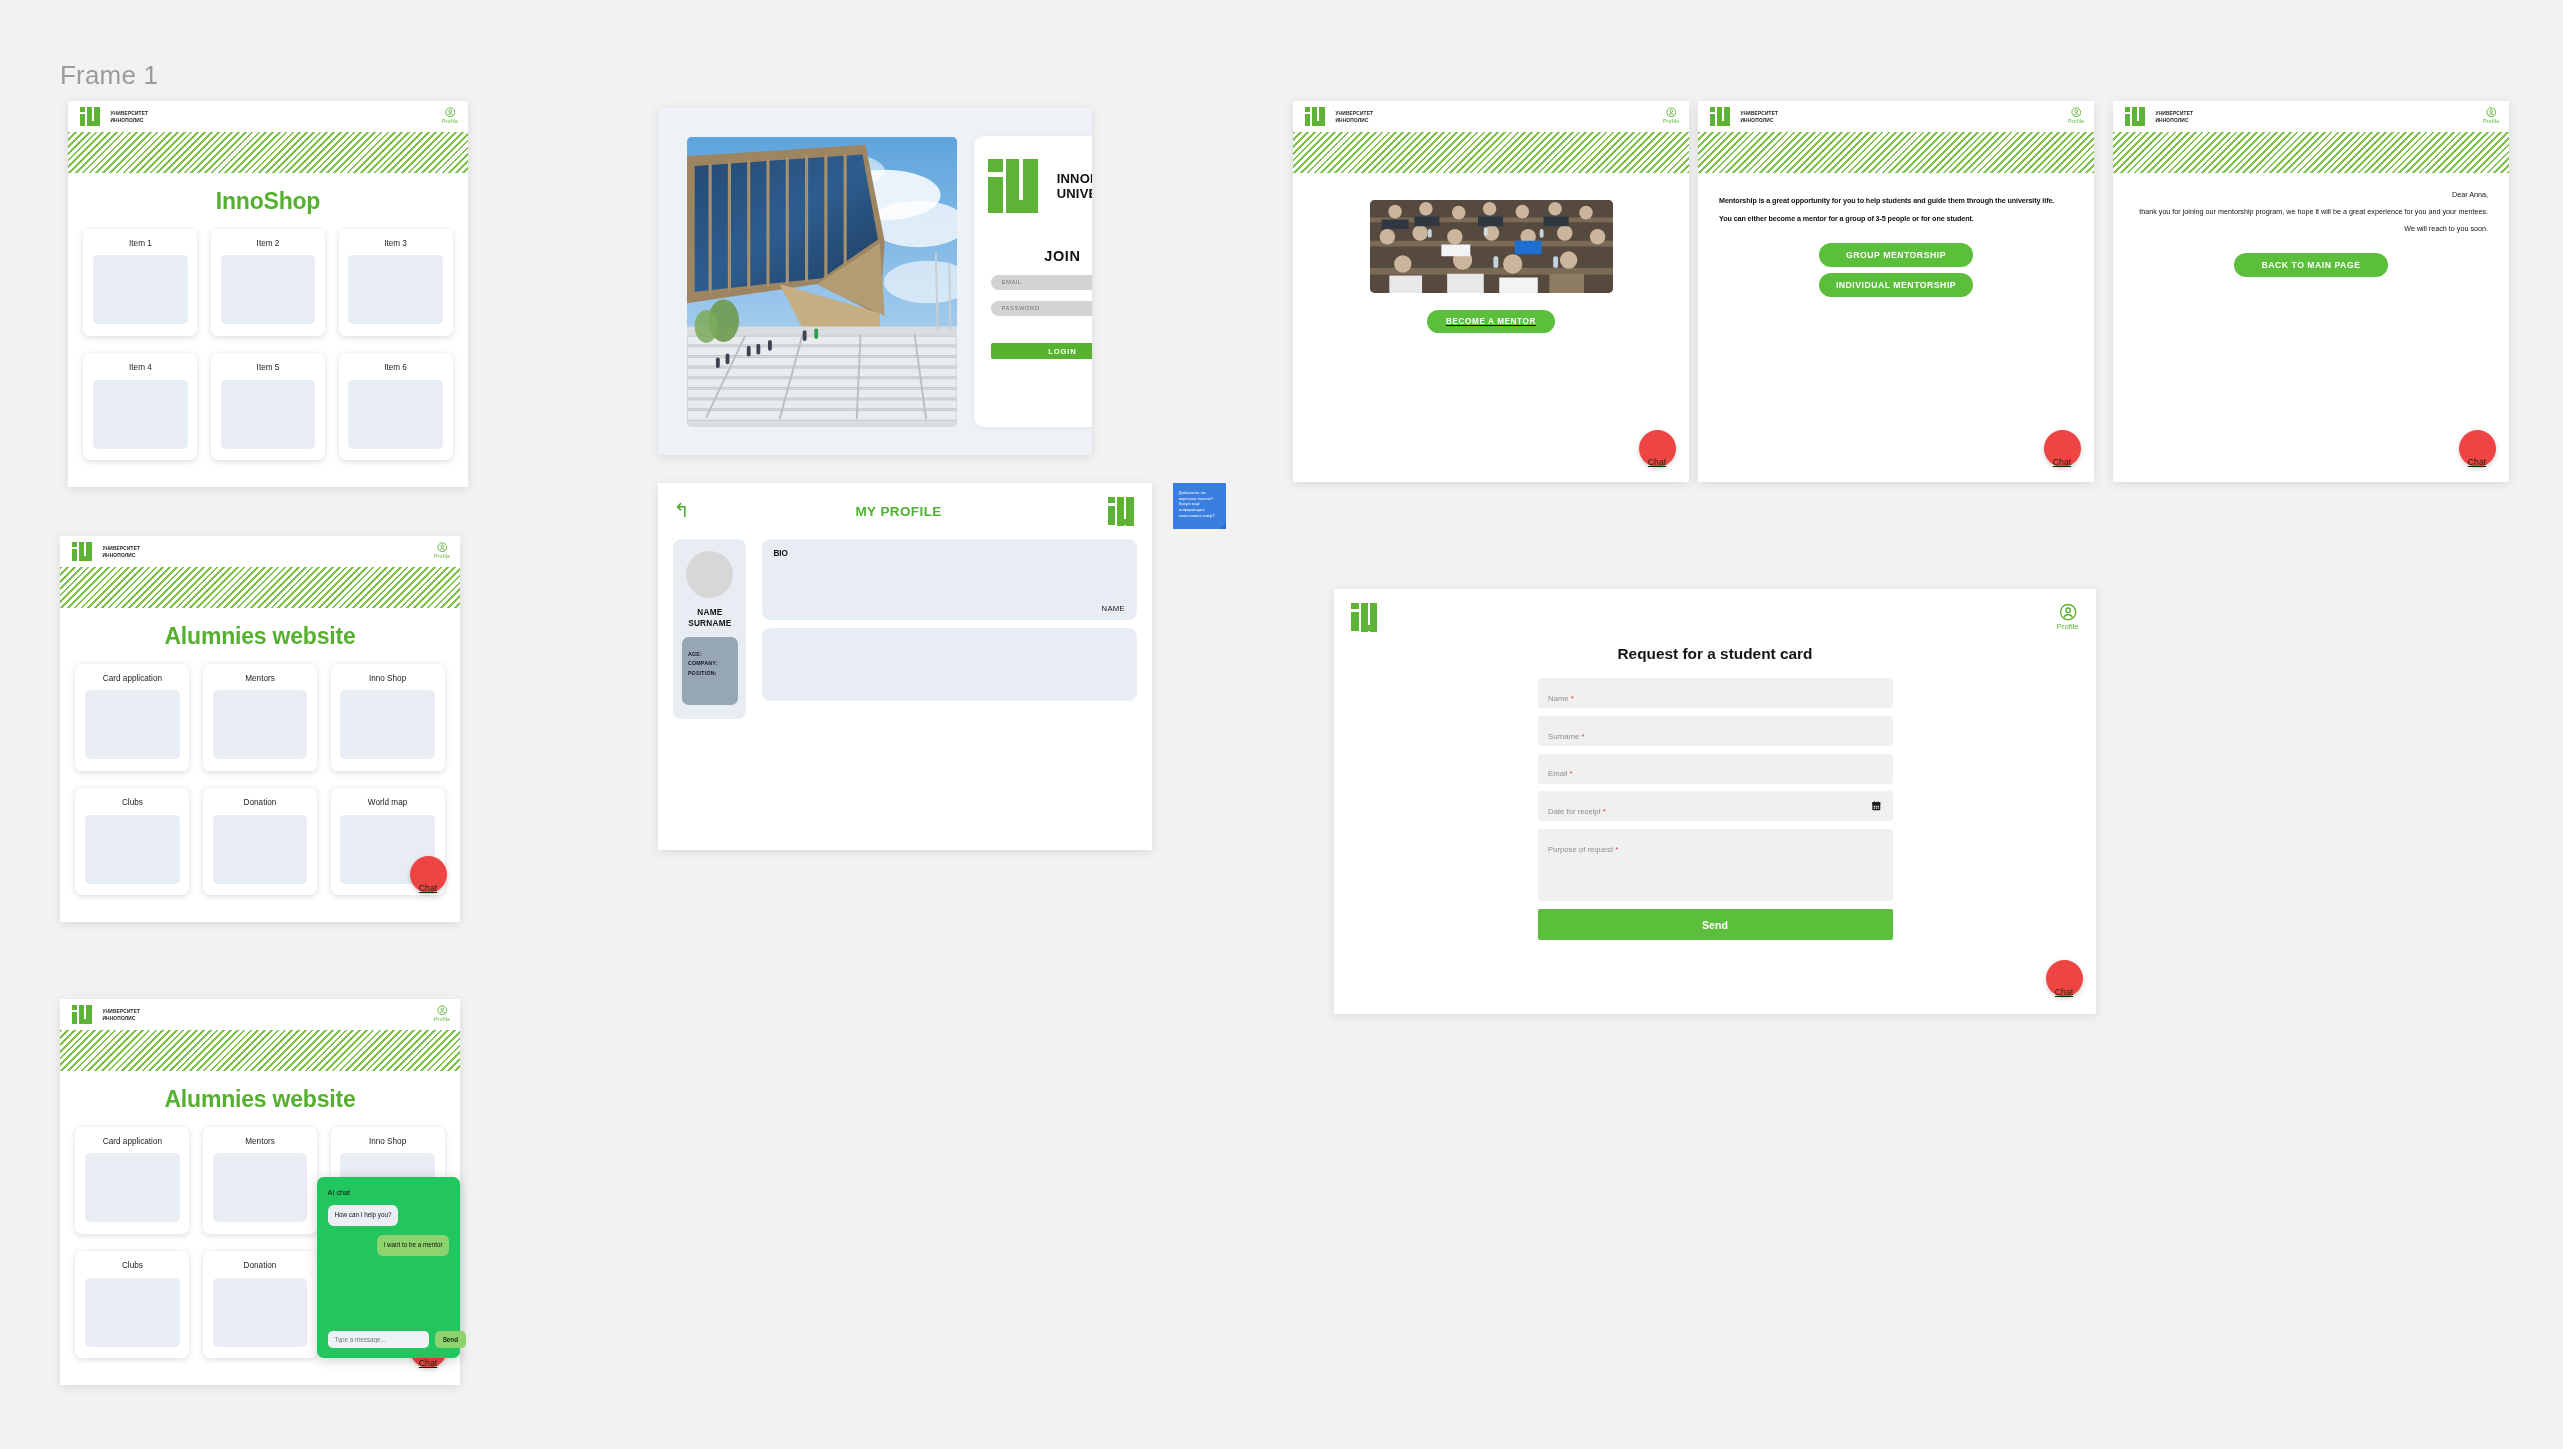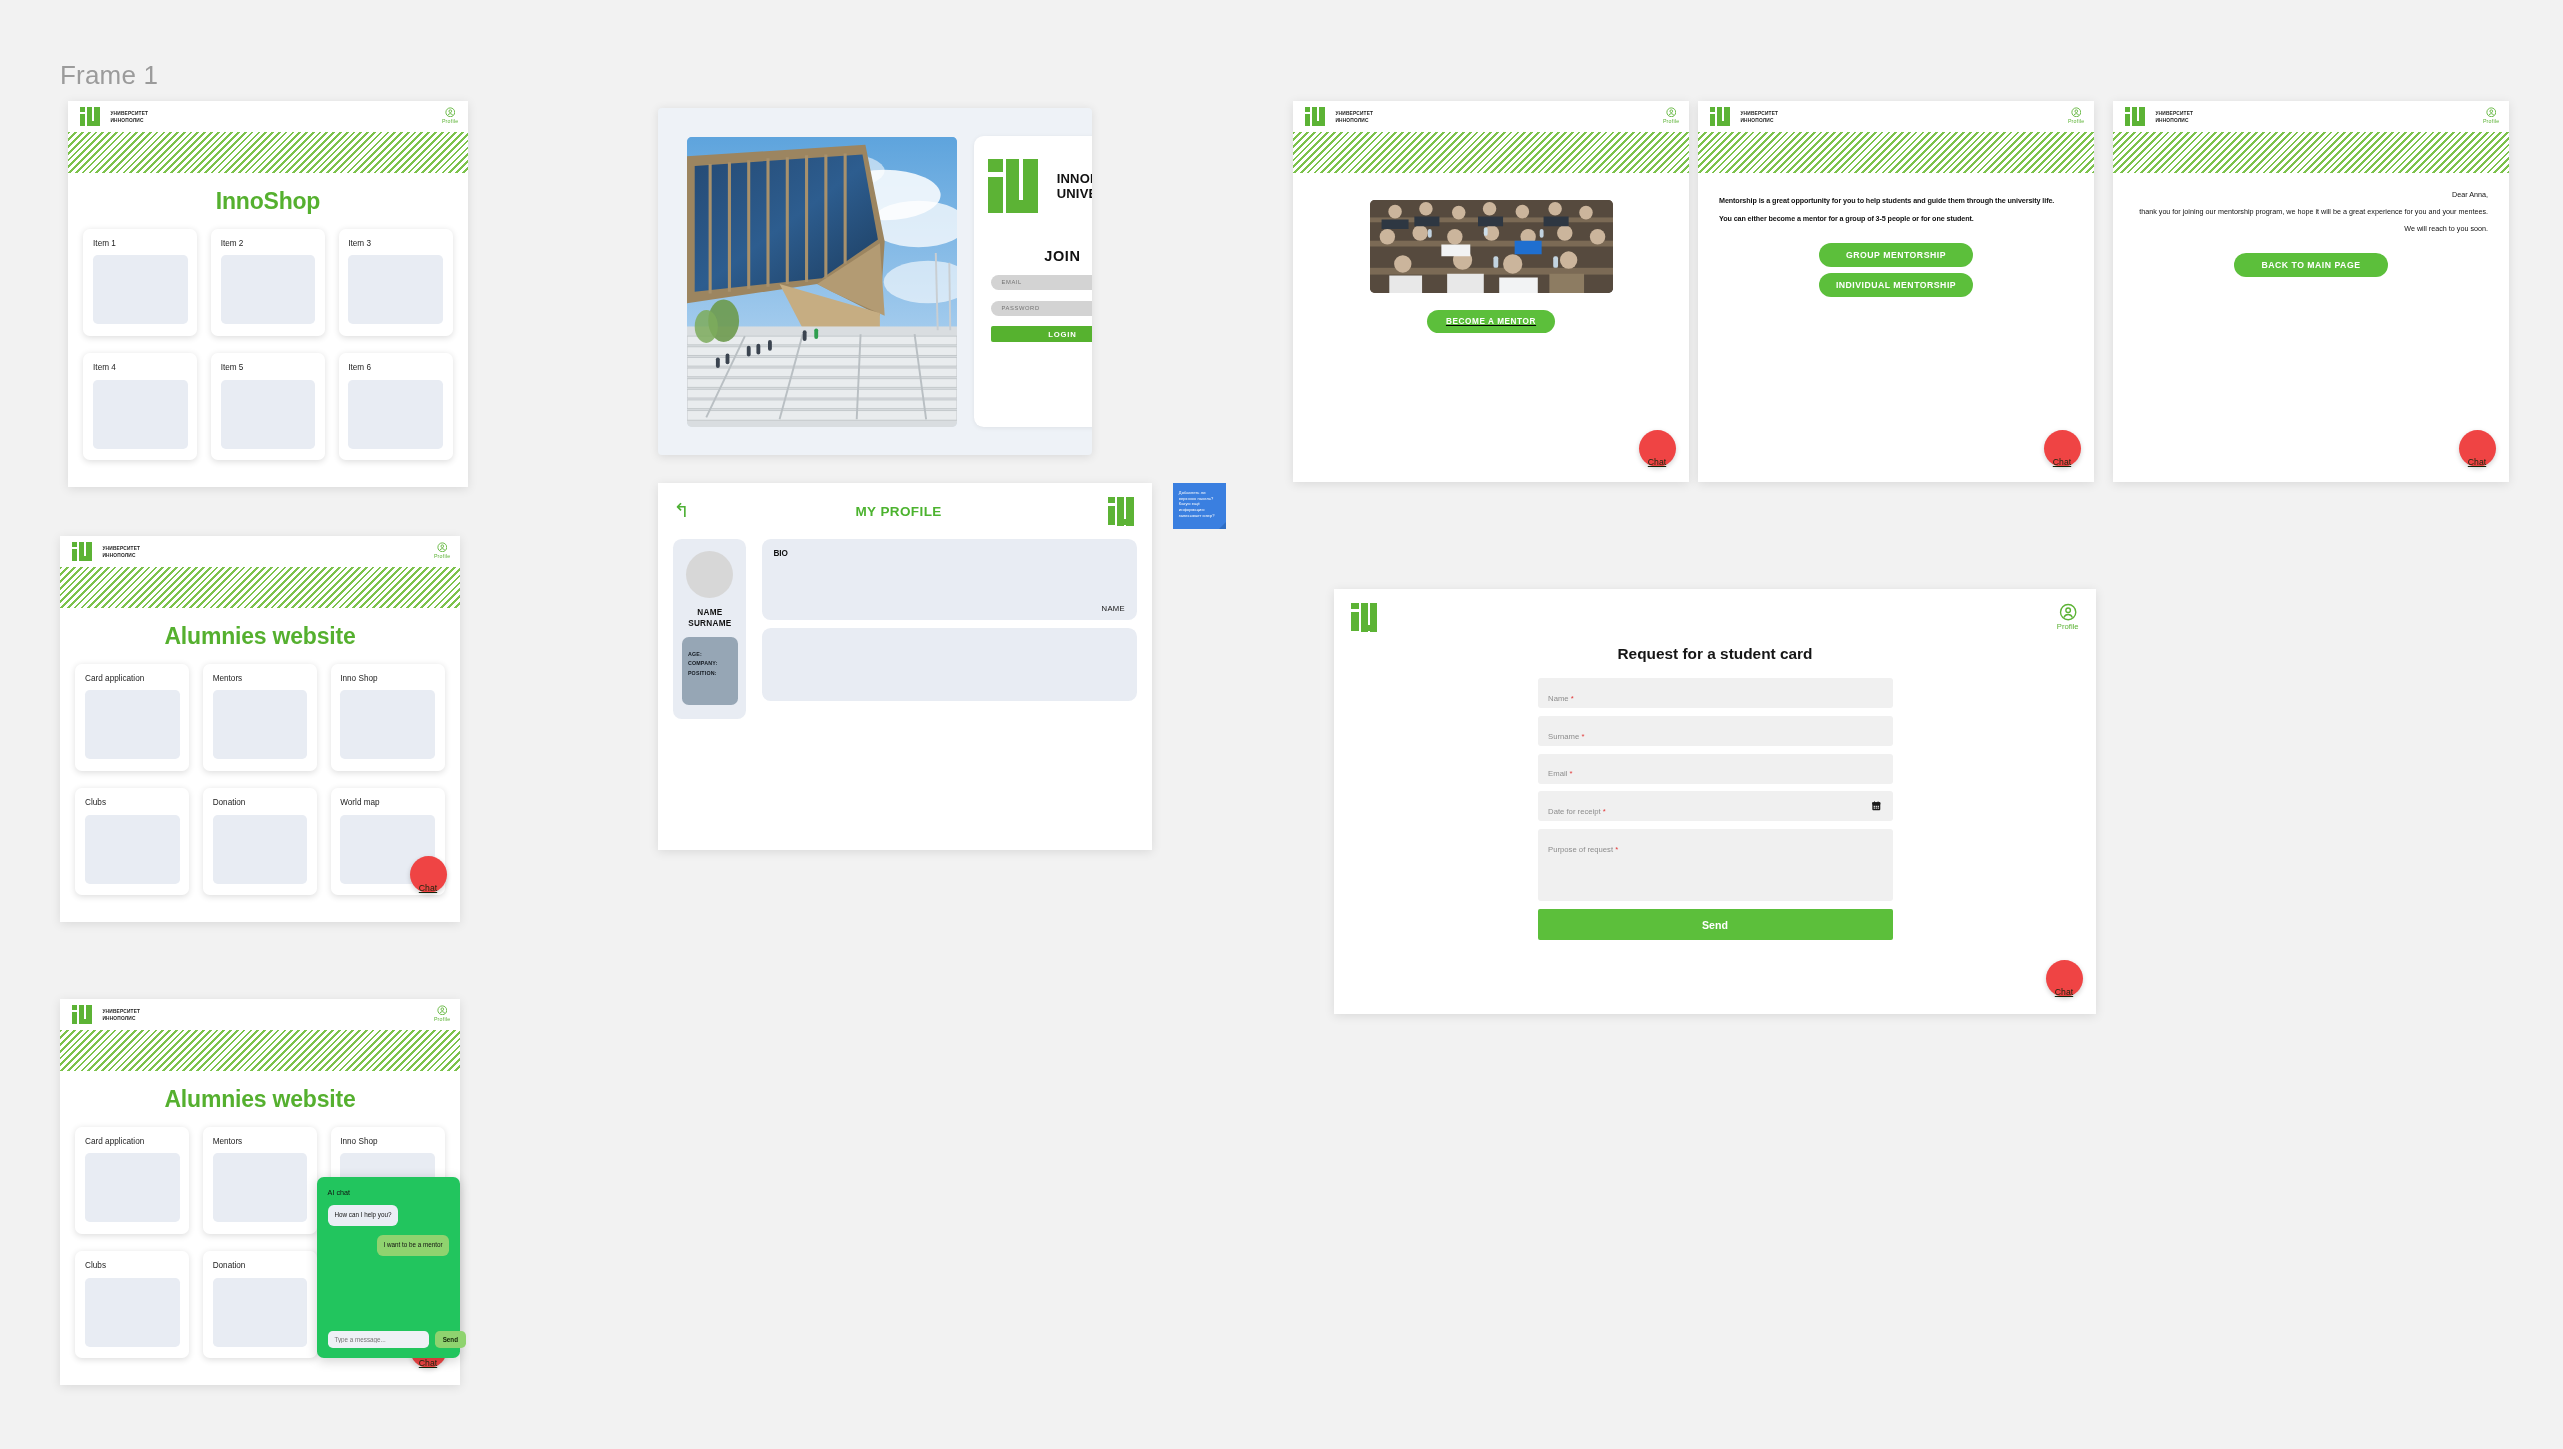--- a/index.html
+++ b/index.html
@@ -115,21 +115,21 @@
     gap: 17.4px 13.5px;
     padding: 7.7px 15.4px 17.4px;
   }
   .tile {
     background: #ffffff;
     border-radius: 6.8px;
     box-shadow: 0 1.9px 6.8px rgba(0,0,0,0.13);
     padding: 9.7px 9.7px 11.6px;
     min-height: 95px;
   }
-  .tile-title { font-size: 8.2px; color: #1c1c1c; font-weight: 500; margin-bottom: 7.7px; }
+  .tile-title { font-size: 8.2px; color: #1c1c1c; font-weight: 500; margin-bottom: 7.7px; text-align: center; }
   .tile-img { background: #e8ecf3; border-radius: 4.8px; height: 69px; }
 
   
   .chat-fab {
     position: absolute;
     width: 37px; height: 37px;
     border-radius: 50%;
     background: #ef4444;
     color: #14250c;
     font-size: 8.7px;
@@ -177,21 +177,21 @@
   }
   .field-pill {
     margin-top: 10.6px; width: 143px; height: 15.4px;
     background: #d3d3d3; border-radius: 8.7px;
     display: flex; align-items: center;
     padding: 0 10.6px;
     font-size: 5.8px; color: #f1f1f1; letter-spacing: 0.6px;
     border: none; outline: none;
   }
   .login-btn {
-    margin-top: 10px; width: 143px; height: 16.4px;
+    margin-top: 27px; width: 143px; height: 16.4px;
     background: #56b22f; border: none; border-radius: 2px;
     color: #fff; font-size: 7.7px; font-weight: 700; letter-spacing: 0.8px;
     cursor: pointer;
     font-family: "Liberation Sans", sans-serif;
   }
 
   
   .profile-screen { padding: 13.5px 15.4px 17.4px; }
   .profile-top {
     display: flex; align-items: center; justify-content: space-between;

